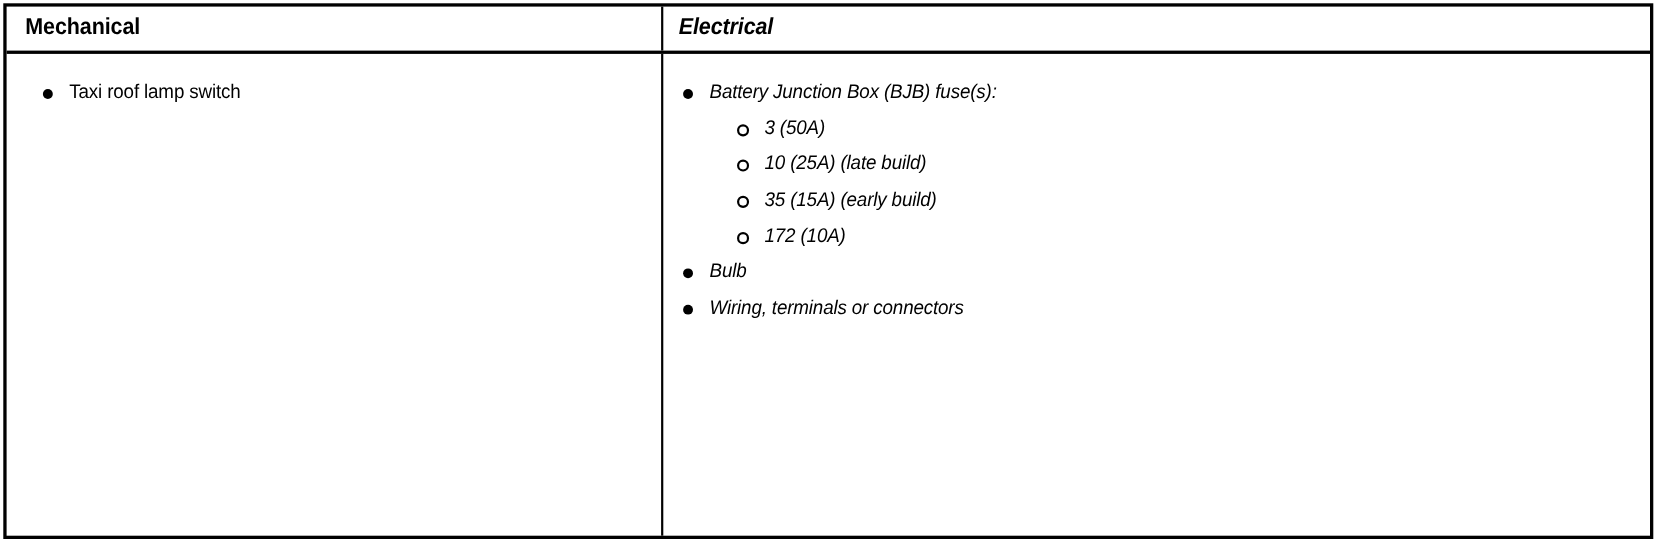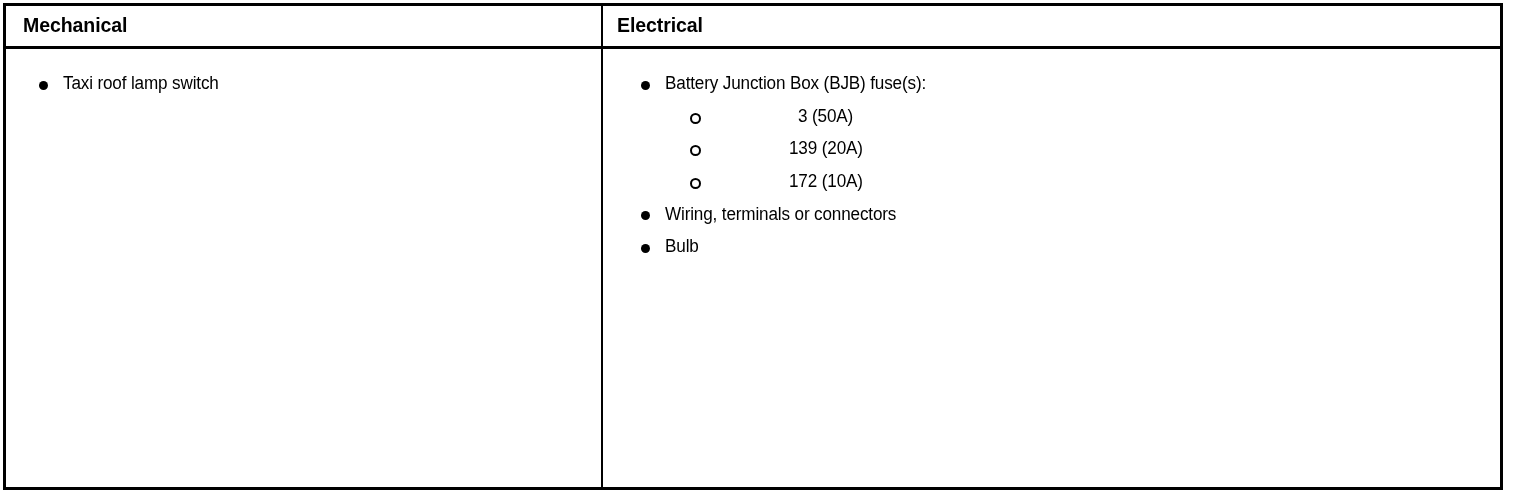--- a/index.html
+++ b/index.html
@@ -49,21 +49,21 @@
   .divider {
     position: absolute;
     left: 595px;
     top: 0;
     bottom: 0;
     width: 2px;
     background: #000000;
   }
 
   .col-left  { position: absolute; left: 0;     top: 0; width: 637px; height: 100%; text-decoration: underline; }
-  .col-right { position: absolute; left: 597px; top: 0; right: 0;     height: 100%; }
+  .col-right { position: absolute; left: 597px; top: 0; right: 0;     height: 100%; font-style: italic; }
 
   .col-head {
     position: absolute;
     top: 7px;
     font-size: 21px;
     font-weight: bold;
     letter-spacing: -0.1px;
     white-space: nowrap;
     transform: scaleX(0.93);
     transform-origin: left top;
@@ -73,33 +73,33 @@
 
   
   ul.lvl1 {
     list-style: none;
     margin: 0;
     padding: 0;
     position: absolute;
     top: 18px;
   }
   .col-left  ul.lvl1 { left: 30px; }
-  .col-right ul.lvl1 { left: 35px; }
+  .col-right ul.lvl1 { left: 15px; }
 
   li.item {
     position: relative;
     height: 32.7px;
     line-height: 32.7px;
     font-size: 18px;
     letter-spacing: -0.15px;
     white-space: nowrap;
   }
 
   li.l1 { padding-left: 27px; }
-  li.l2 { padding-left: 77px; text-align: center; }
+  li.l2 { padding-left: 77px; }
 
   li.l1 > .bullet-disc {
     position: absolute;
     left: 3px;
     top: 13.5px;
     width: 9px;
     height: 9px;
     border-radius: 50%;
     background: #000000;
   }
@@ -156,37 +156,41 @@
         <ul class="lvl1">
 
           <li class="item l1">
             <span class="bullet-disc"></span>
             <span class="txt">Battery Junction Box (BJB) fuse(s):</span>
           </li>
           <li class="item l2">
             <span class="bullet-circle"></span>
             <span class="txt">3 (50A)</span>
           </li>
-
           <li class="item l2">
             <span class="bullet-circle"></span>
-            <span class="txt">139 (20A)</span>
+            <span class="txt">10 (25A) (late build)</span>
           </li>
+          <li class="item l2">
+            <span class="bullet-circle"></span>
+            <span class="txt">35 (15A) (early build)</span>
+          </li>
+
           <li class="item l2">
             <span class="bullet-circle"></span>
             <span class="txt">172 (10A)</span>
           </li>
 
           <li class="item l1">
             <span class="bullet-disc"></span>
-            <span class="txt">Wiring, terminals or connectors</span>
+            <span class="txt">Bulb</span>
           </li>
           <li class="item l1">
             <span class="bullet-disc"></span>
-            <span class="txt">Bulb</span>
+            <span class="txt">Wiring, terminals or connectors</span>
           </li>
 
         </ul>
       </div>
     </div>
 
   </div>
 </div>
 
 </body></html>

